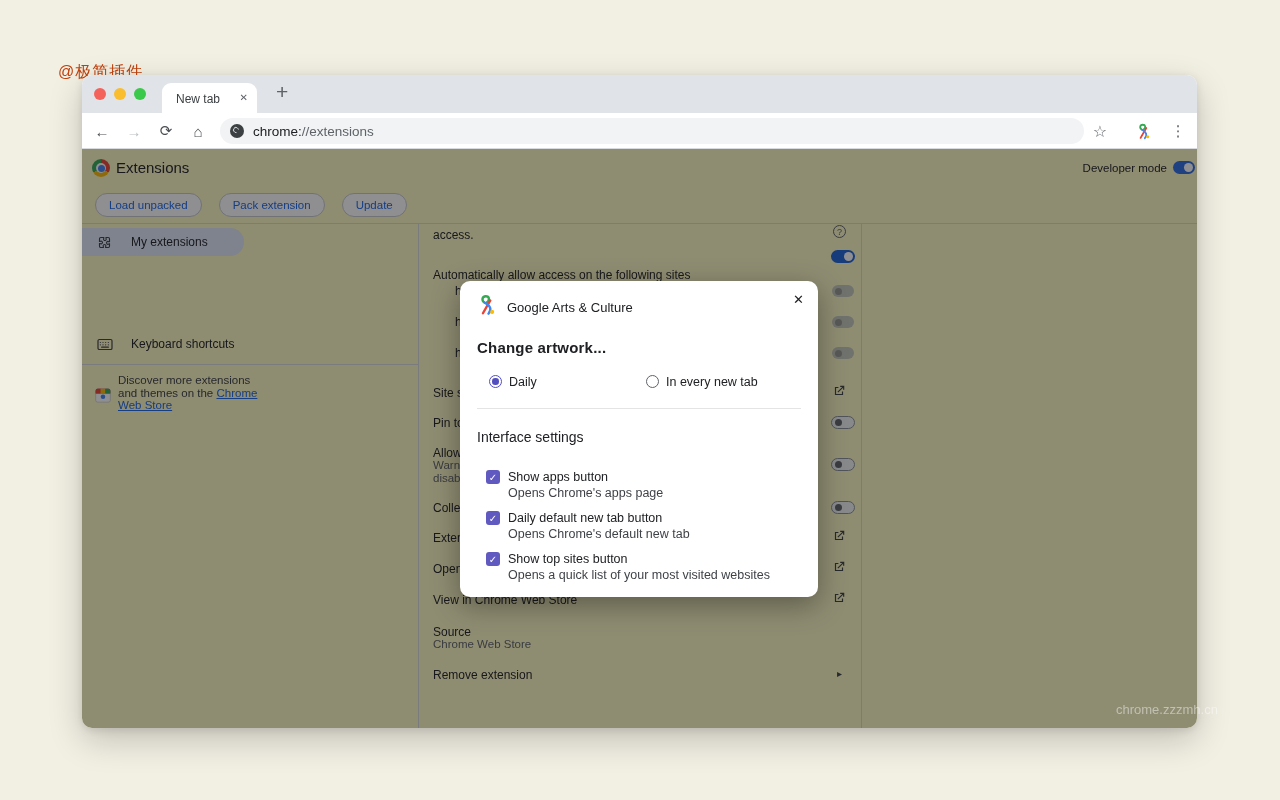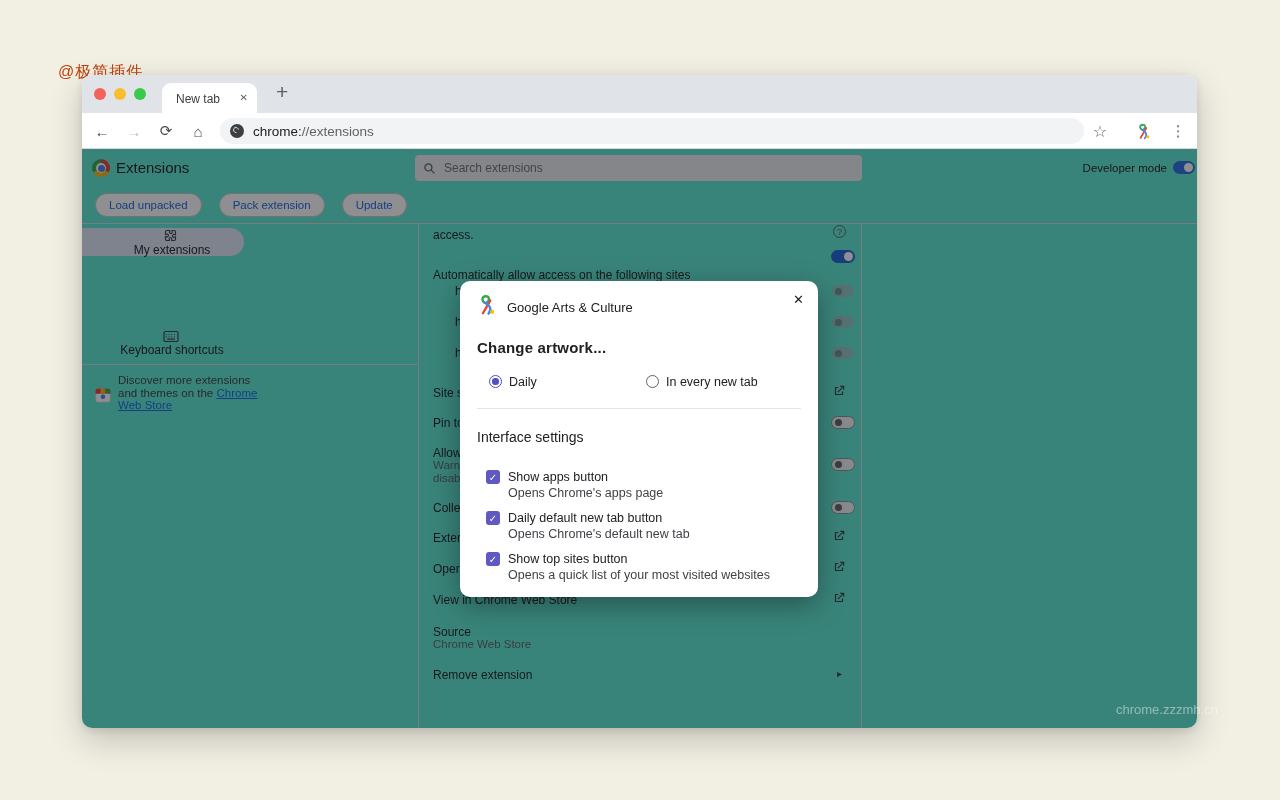--- a/index.html
+++ b/index.html
@@ -31,21 +31,21 @@
   .urlbar { left:138px; top:5px; width:864px; height:26px; background:#f1f3f4; border-radius:13px; display:flex; align-items:center; }
   .site-circle { width:14px; height:14px; border-radius:50%; background:#3c4043; margin-left:10px; position:relative; }
   .site-circle i { position:absolute; left:3px; top:3px; width:6px; height:6px; border:1.6px solid #c9ccd0; border-right-color:transparent; border-radius:50%; transform:rotate(35deg); }
   .url-text { margin-left:9px; font-size:13.5px; color:#202124; }
   .url-text .dim { color:#5f6368; }
   .tb-right { top:8px; width:20px; height:20px; display:flex; align-items:center; justify-content:center; }
   .star { font-size:16px; color:#5f6368; }
   .dots { font-size:15px; color:#5f6368; letter-spacing:0; }
 
   
-  .page { left:0; top:74px; width:1115px; height:579px; background:#5eead4; }
+  .page { left:0; top:74px; width:1115px; height:579px; background:#fef9c3; }
   .exthead { left:0; top:0; width:100%; height:38px; }
   .chrome-logo { left:10px; top:10px; width:18px; height:18px; border-radius:50%;
      background:conic-gradient(#ea4335 0 120deg, #fbbc05 120deg 240deg, #34a853 240deg 360deg); }
   .chrome-logo i { position:absolute; left:4px; top:4px; width:10px; height:10px; background:#fff; border-radius:50%; }
   .chrome-logo b { position:absolute; left:5.5px; top:5.5px; width:7px; height:7px; background:#4285f4; border-radius:50%; }
   .page-title { left:34px; top:10px; font-size:15px; font-weight:500; color:#202124; }
   .searchbox { left:333px; top:6px; width:447px; height:26px; background:#eceef0; border-radius:4px; display:flex; align-items:center; }
   .searchbox span { font-size:12px; color:#6b7075; margin-left:8px; }
   .devmode-label { right:30px; top:13px; font-size:11.5px; color:#202124; }
   .toggle { border-radius:8px; }
@@ -54,21 +54,21 @@
   .devtoggle { right:2px; top:12px; width:22px; height:13px; }
   .devtoggle i { width:9px; height:9px; right:2px; top:2px; }
 
   .btnrow { left:0; top:38px; width:100%; height:36px; display:flex; align-items:center; gap:17px; padding-left:13px; }
   .pillbtn { height:24px; padding:0 13px; border:1px solid #c6c9cc; border-radius:12px; background:#fff;
              color:#1a66e8; font-size:11.5px; font-weight:500; display:flex; align-items:center; font-family:inherit; }
 
   .pagebody { left:0; top:74px; width:100%; height:505px; border-top:1px solid #d7d9db; }
 
   
-  .sideitem { left:0; height:28px; display:flex; align-items:center; width:162px; border-radius:0 14px 14px 0;flex-direction:column; }
+  .sideitem { left:0; height:28px; display:flex; align-items:center; width:162px; border-radius:0 14px 14px 0; }
   .sideitem .ic { width:16px; margin-left:15px; display:flex; }
   .sideitem .lb { margin-left:18px; font-size:12px; color:#202124; }
   .sel { background:#dfe8f7; }
   .side-div { left:0; top:140px; width:336px; border-top:1px solid #d7d9db; }
   .blurb-ic { left:13px; top:164px; }
   .blurb { left:36px; top:150px; font-size:11.5px; line-height:12.5px; color:#3c4043; }
   .blurb a { color:#1a66e8; text-decoration:underline; }
 
   
   .main { left:336px; top:0; width:444px; height:505px; border-left:1px solid #d7d9db; border-right:1px solid #d7d9db; }
@@ -146,27 +146,20 @@
   </div>
 
   <div class="abs page">
 
     <div class="abs exthead">
       <span class="abs chrome-logo">
           <i></i>
           <b></b>
         </span>
       <span class="abs page-title">Extensions</span>
-      <div class="abs searchbox">
-        <svg width="13" height="13" viewBox="0 0 24 24" style="margin-left:8px" fill="none" stroke="#5f6368" stroke-width="2.4">
-            <circle cx="10" cy="10" r="6.5"></circle>
-            <path d="M15 15 L21 21"></path>
-          </svg>
-        <span>Search extensions</span>
-      </div>
       <span class="abs devmode-label">Developer mode</span>
       <span class="abs toggle tg-on devtoggle">
           <i class="abs"></i>
         </span>
     </div>
 
     <div class="abs btnrow">
       <button class="pillbtn">Load unpacked</button>
       <button class="pillbtn">Pack extension</button>
       <button class="pillbtn">Update</button>

